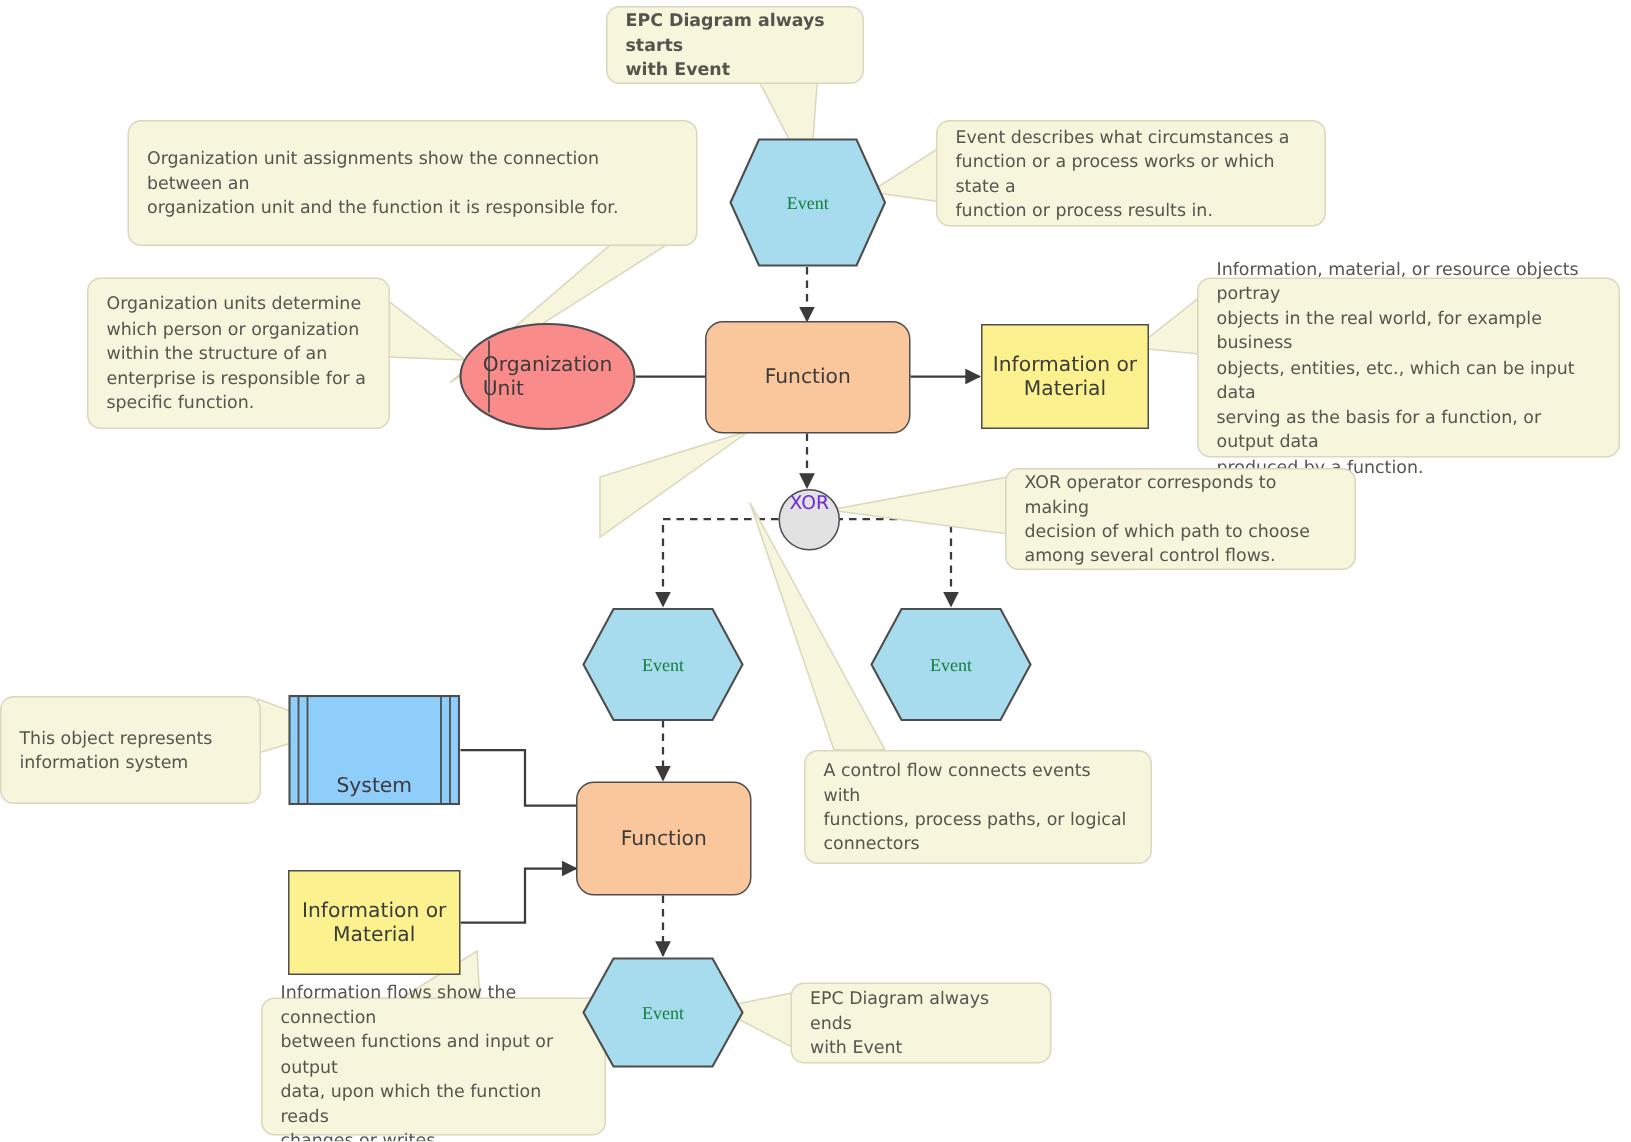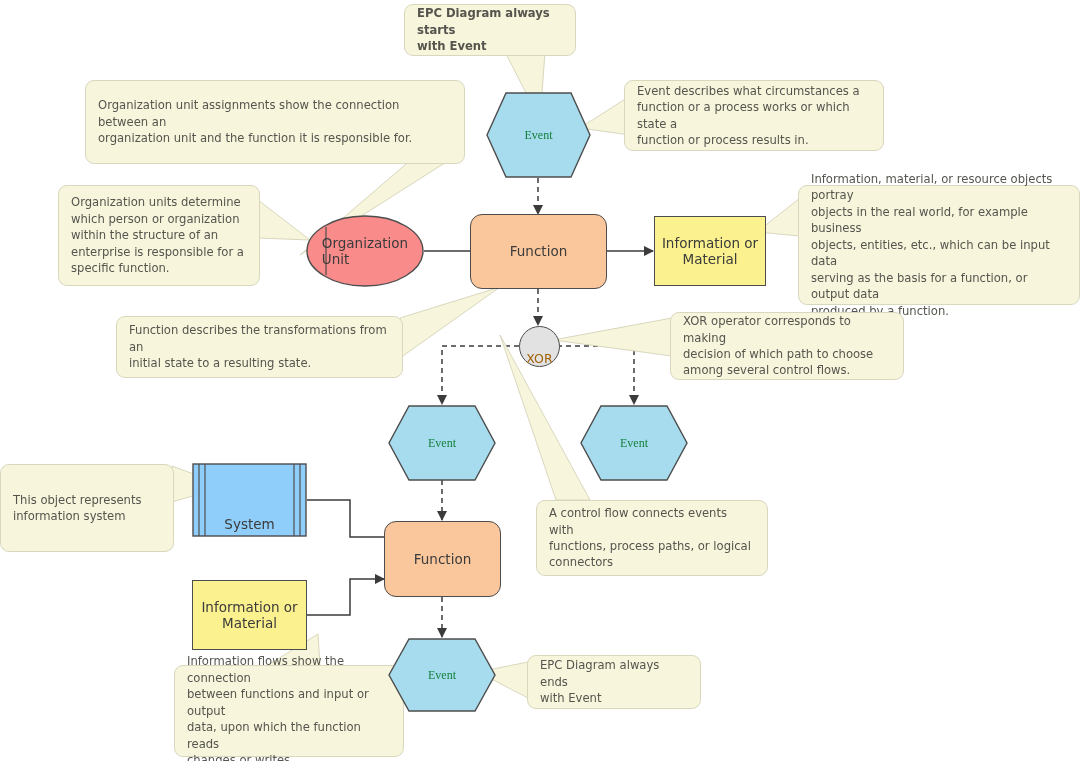--- a/index.html
+++ b/index.html
@@ -73,23 +73,23 @@
     display:flex; align-items:center; justify-content:center;
     font-size:13.5px; color:#3b3b3b;margin-top:48px;
   }
 
   
   .xor {
     position:absolute;
     background: #e2e2e2;
     border: 1.4px solid #4d4d4d;
     border-radius: 50%;
-    display:flex; align-items:flex-end; justify-content:center;
+    display:flex; align-items:flex-start; justify-content:center;
     font-size: 12.5px;
-    color:#a16207;
+    color:#6d28d9;
     z-index: 4;
   }
 
   
   .callout {
     position: absolute;
     box-sizing: border-box;
     background: #f7f5dc;
     border: 1px solid #d9d7bd;
     border-radius: 9px;
@@ -259,32 +259,28 @@
   </div>
 
   <div class="callout" style="left:798px; top:185px; width:282px; height:120px;">
     <span class="ctext">Information, material, or resource objects portray
 objects in the real world, for example business
 objects, entities, etc., which can be input data
 serving as the basis for a function, or output data
 produced by a function.</span>
   </div>
 
-  <div class="callout" style="left:116px; top:316px; width:287px; height:62px;">
-    <span class="ctext">Function describes the transformations from an
-initial state to a resulting state.</span>
-  </div>
 
   <div class="callout" style="left:670px; top:312px; width:234px; height:68px;">
     <span class="ctext">XOR operator corresponds to making
 decision of which path to choose
 among several control flows.</span>
   </div>
 
-  <div class="callout" style="left:0px; top:464px; width:174px; height:88px;">
+  <div class="callout" style="left:0px; top:464px; width:174px; height:72px;">
     <span class="ctext">This object represents
 information system</span>
   </div>
 
   <div class="callout" style="left:536px; top:500px; width:232px; height:76px;">
     <span class="ctext">A control flow connects events with
 functions, process paths, or logical
 connectors</span>
   </div>
 

